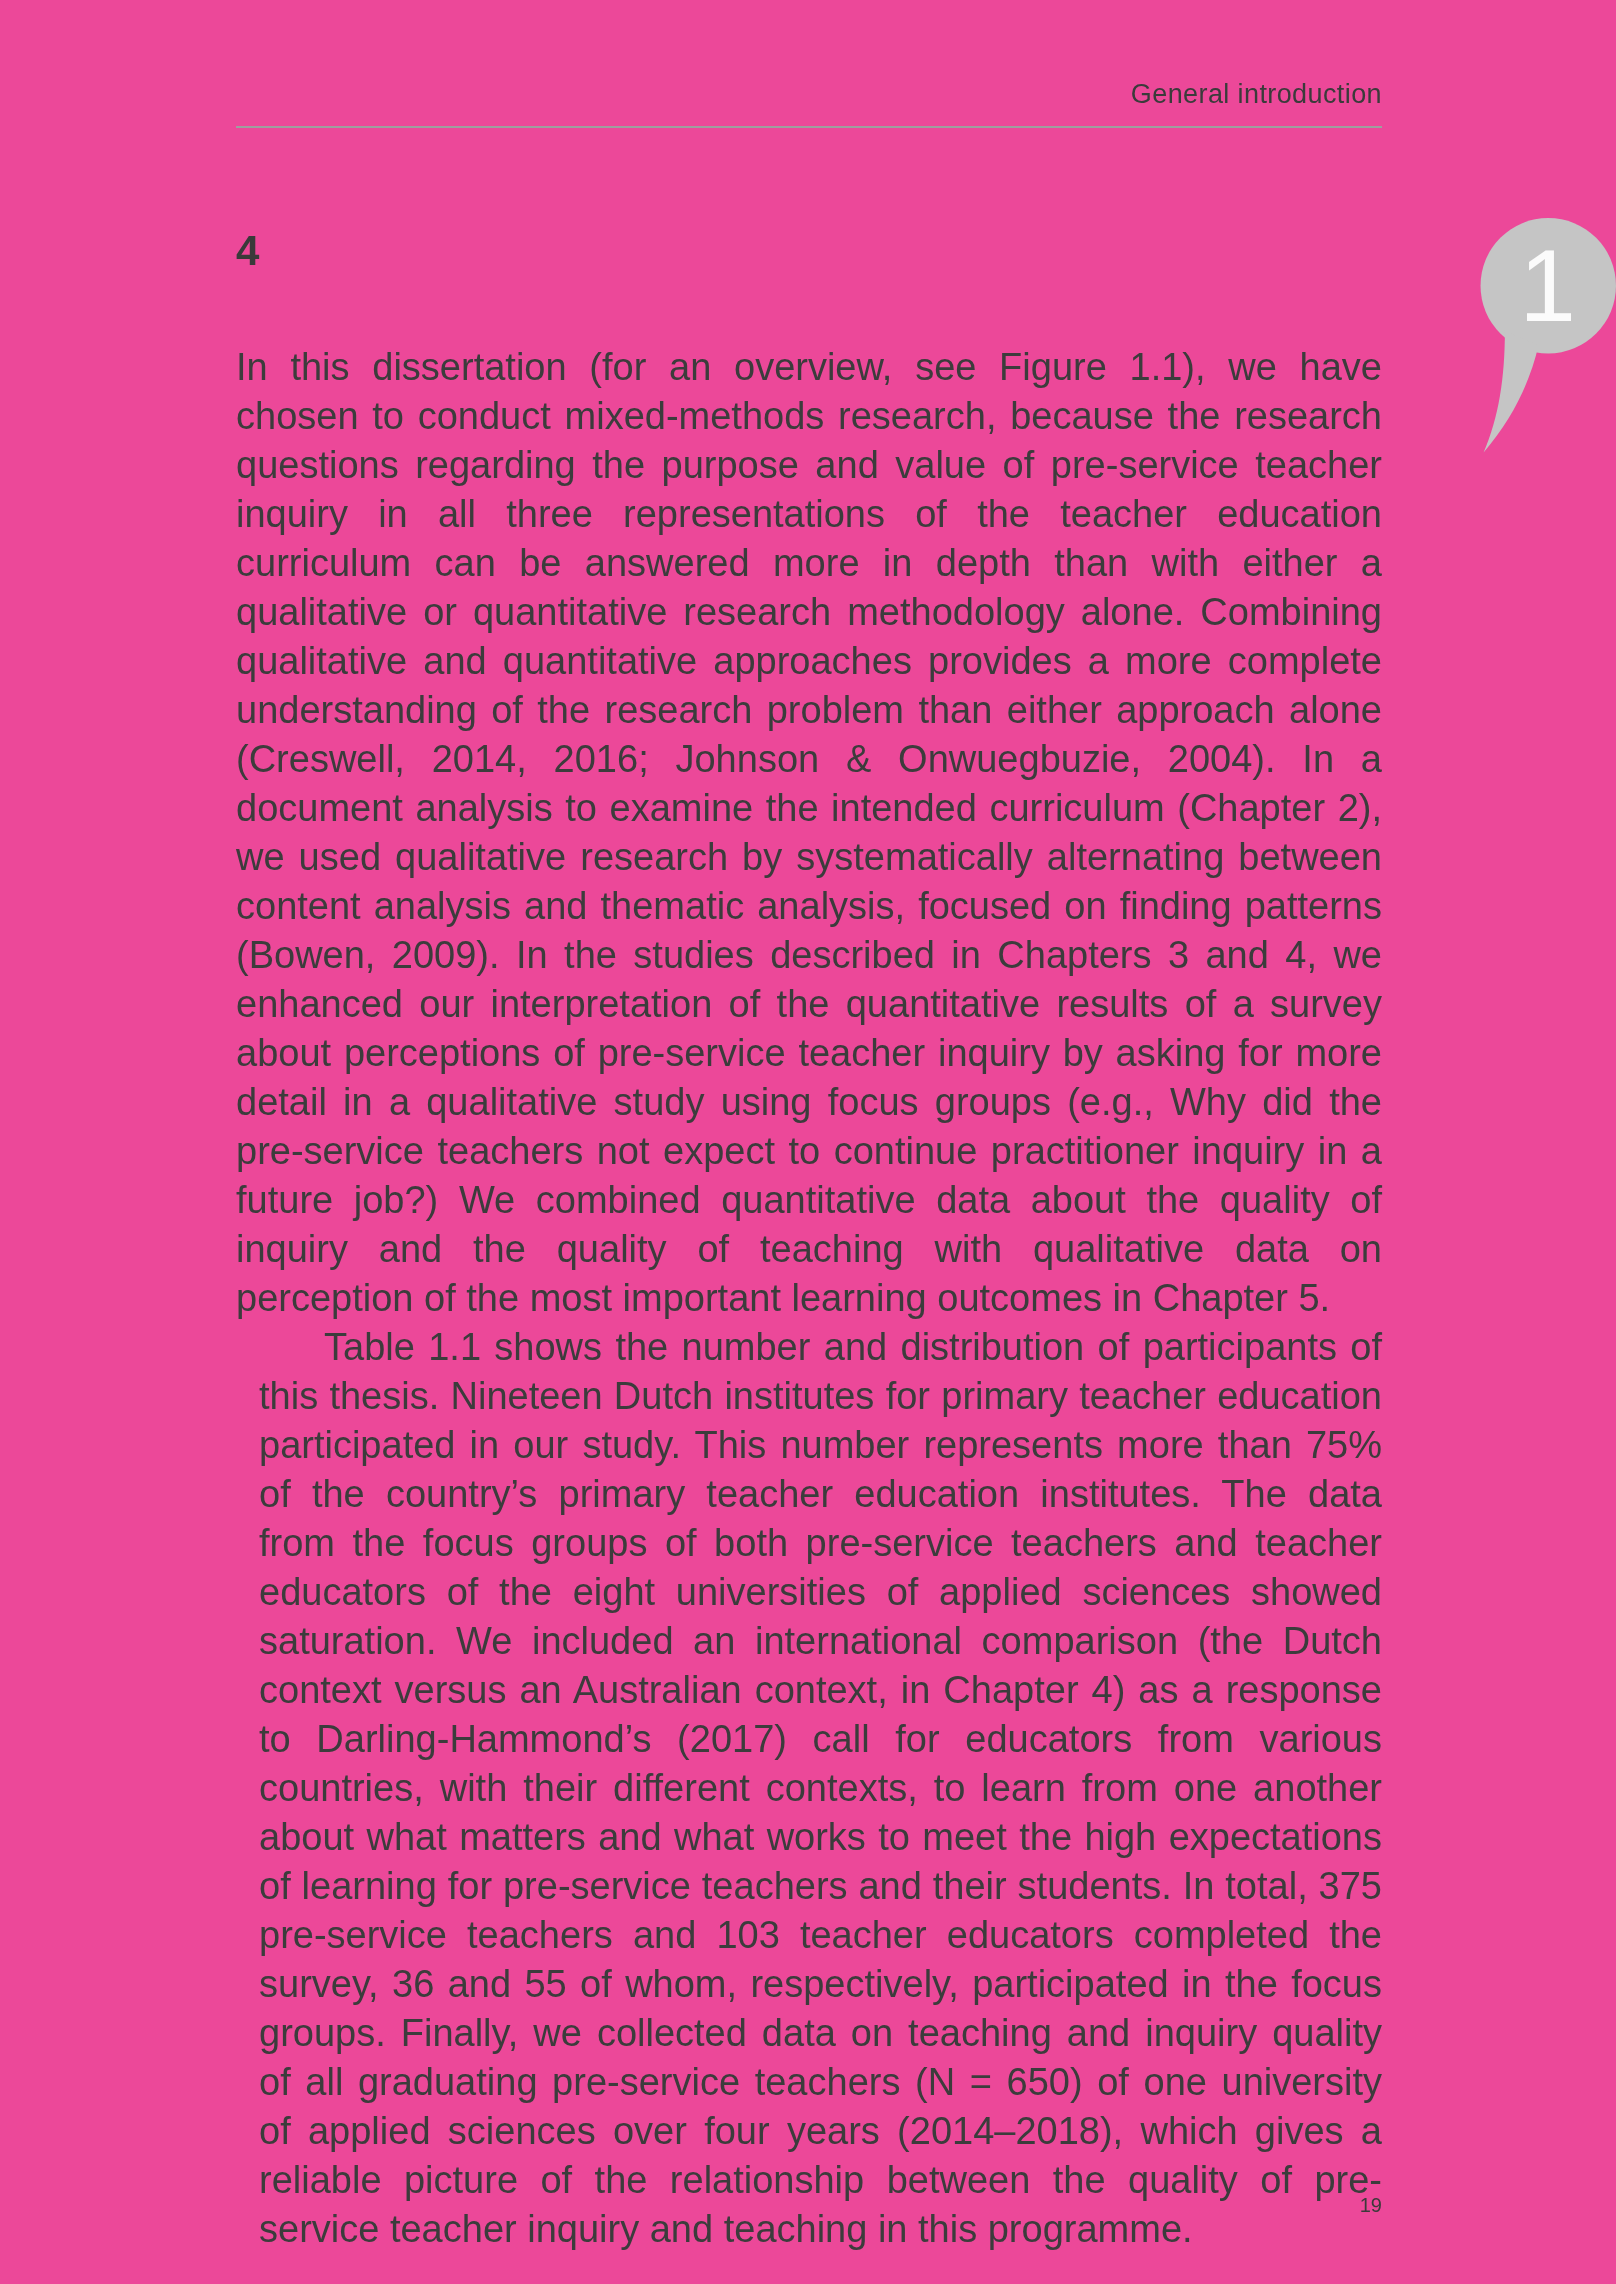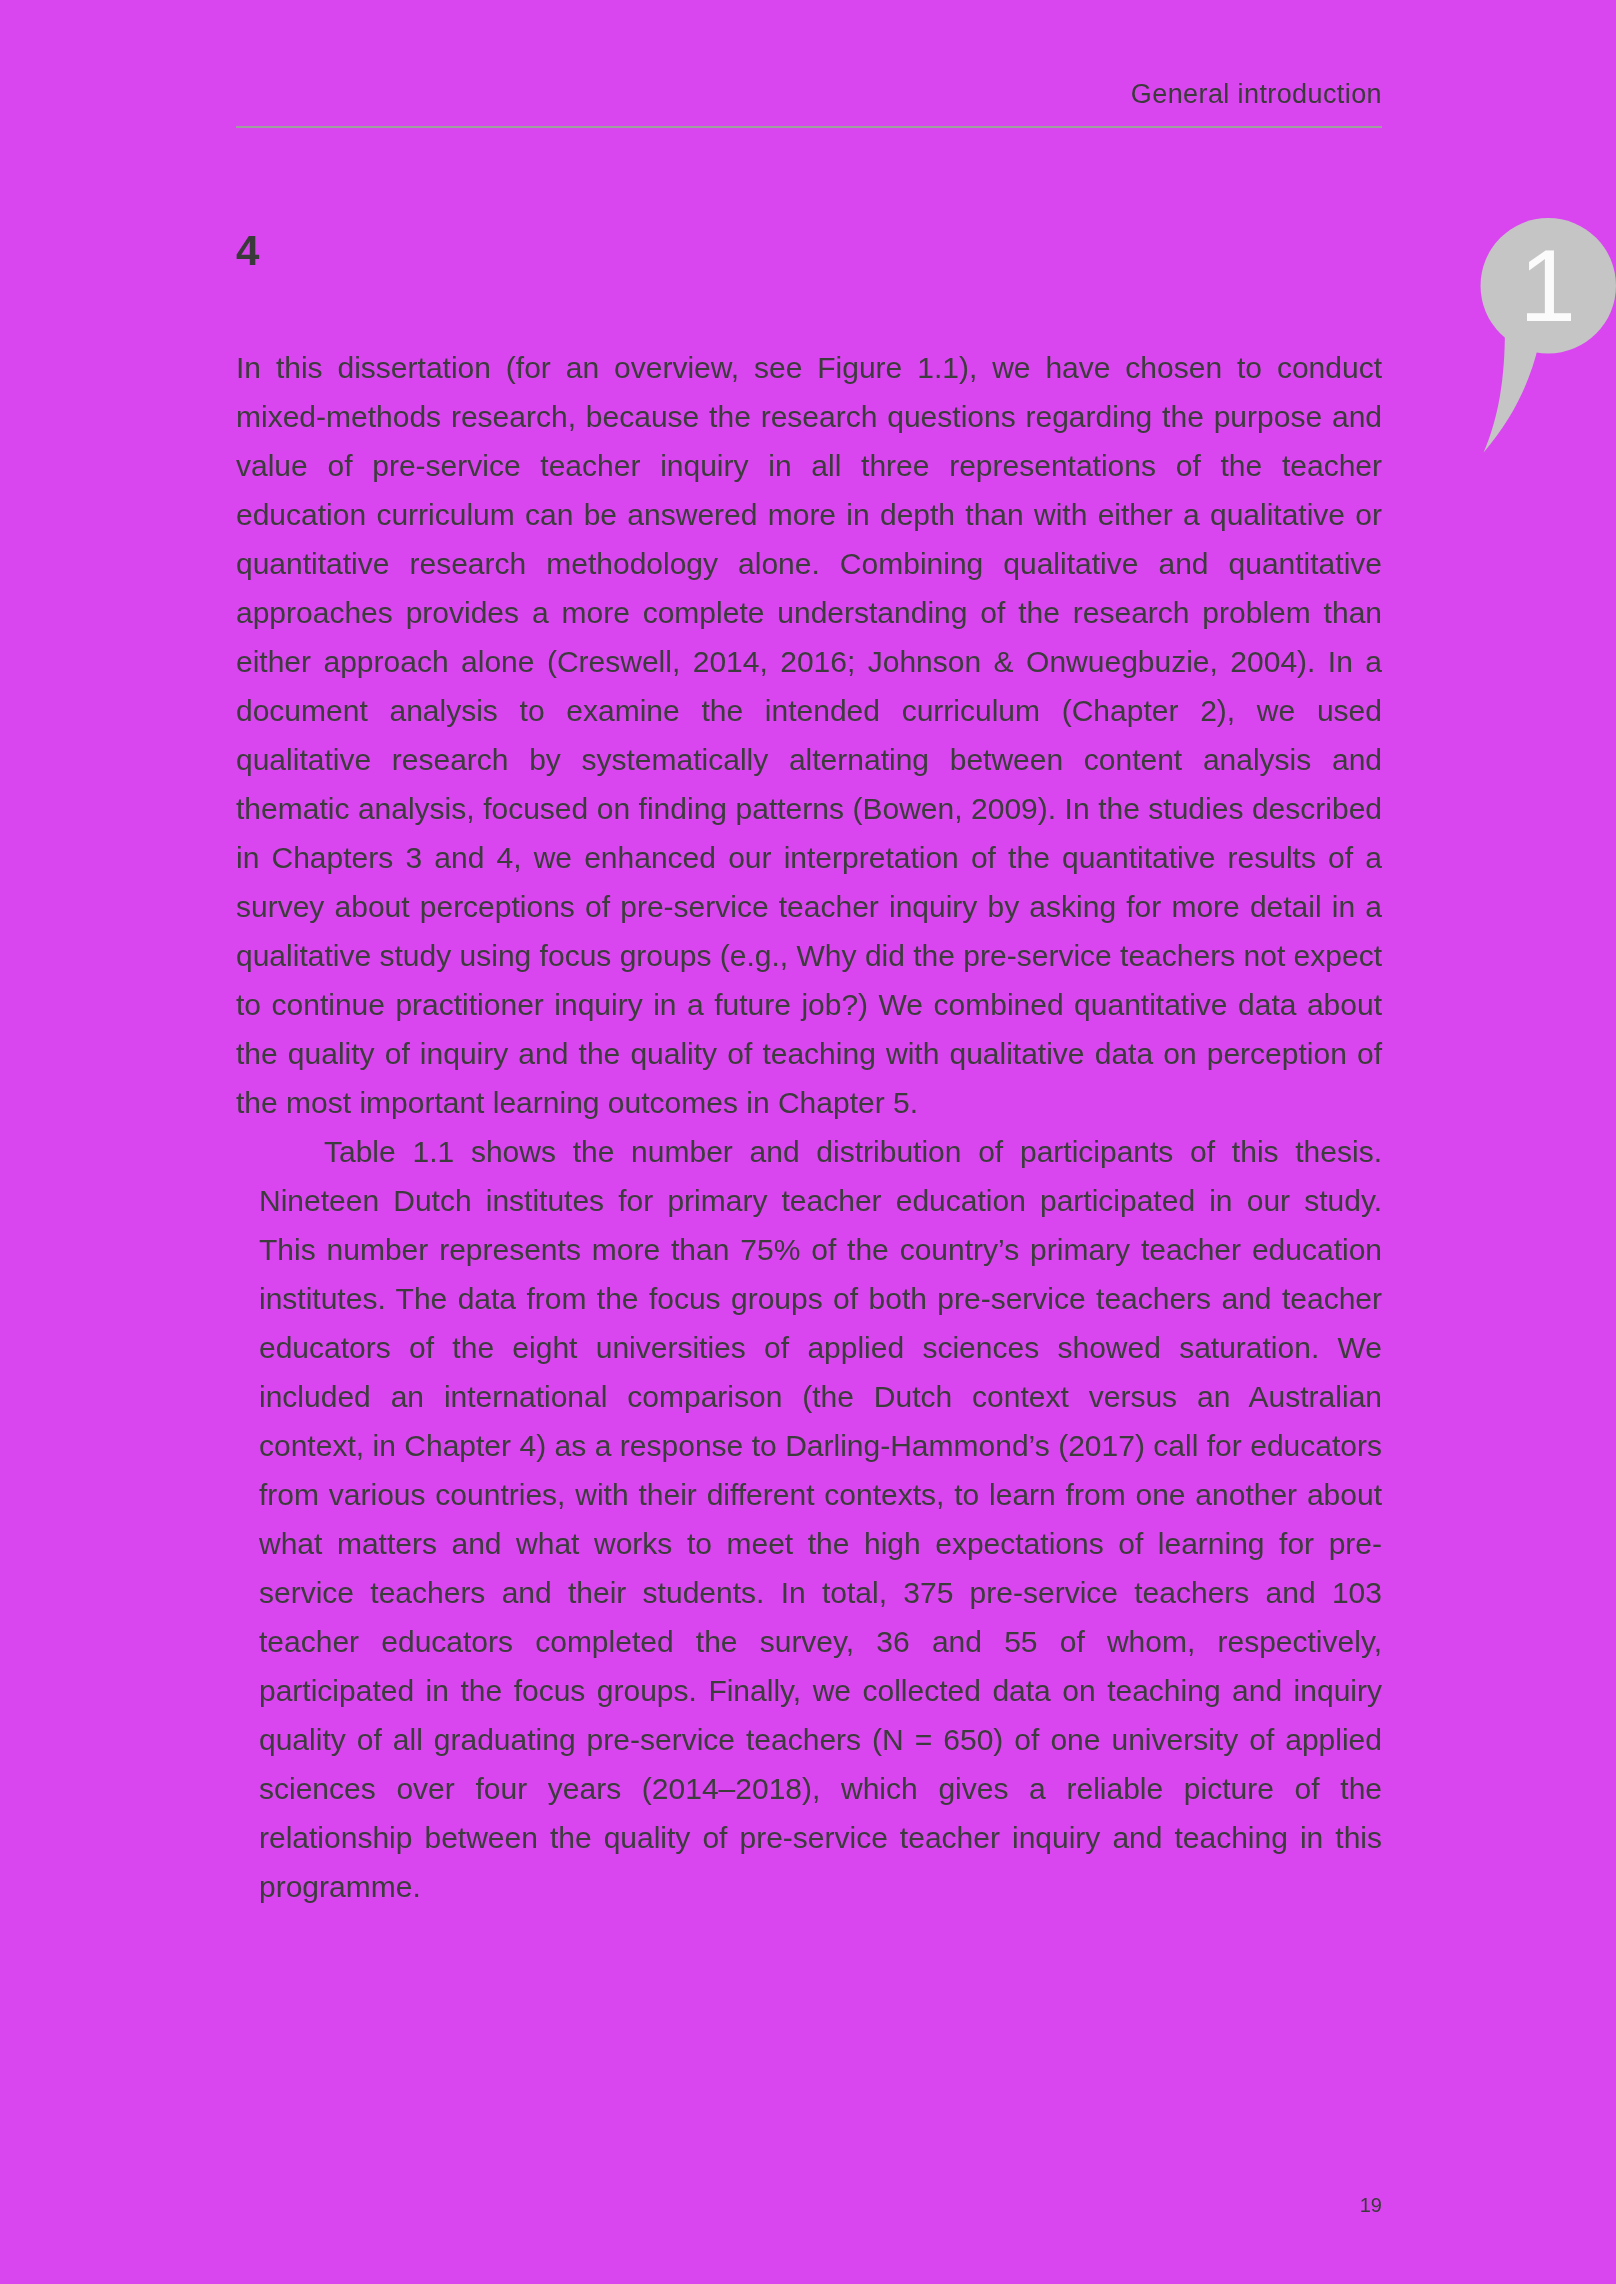--- a/index.html
+++ b/index.html
@@ -2,21 +2,21 @@
 <html style="font-size:12px"><head>
 <meta charset="utf-8">
 <style>
   * { margin: 0; padding: 0; box-sizing: border-box; }
   html, body { background: #ffffff; }
 
   .page {
     position: relative;
     width: 1616px;
     height: 2284px;
-    background: #d946ef;
+    background: #ec4899;
     font-family: "Liberation Sans", sans-serif;
     color: #3c3c3c;
     overflow: hidden;
   }
 
   .running-head {
     position: absolute;
     top: 79px;
     right: 234px;
     font-size: 27px;
@@ -62,21 +62,21 @@
     font-size: 42px;
     font-weight: 700;
     color: #3a3a3a;
   }
 
   .body-text {
     position: absolute;
     left: 236px;
     top: 343px;
     width: 1146px;
-    font-size: 30px;
+    font-size: 38px;
     line-height: 49px;
     text-align: justify;
     color: #3c3c3c;
   }
   .body-text p { margin: 0; }
   .body-text p.indent-first { text-indent: 65px; margin-left: 23px; }
 
   .page-number {
     position: absolute;
     right: 234px;

